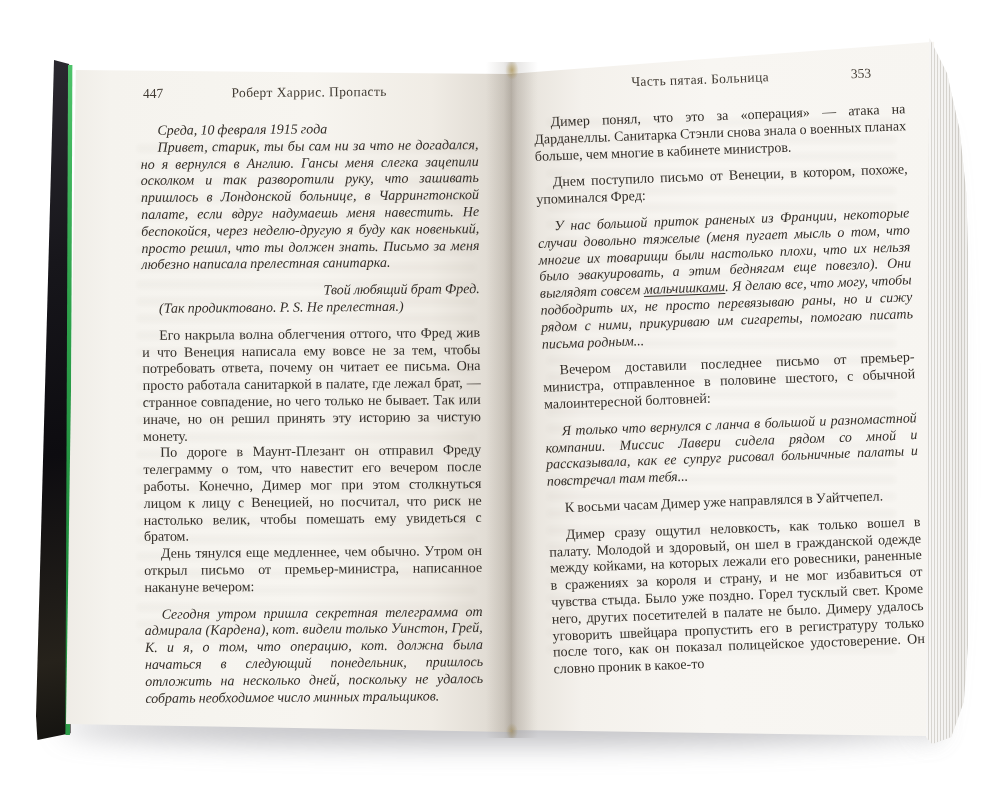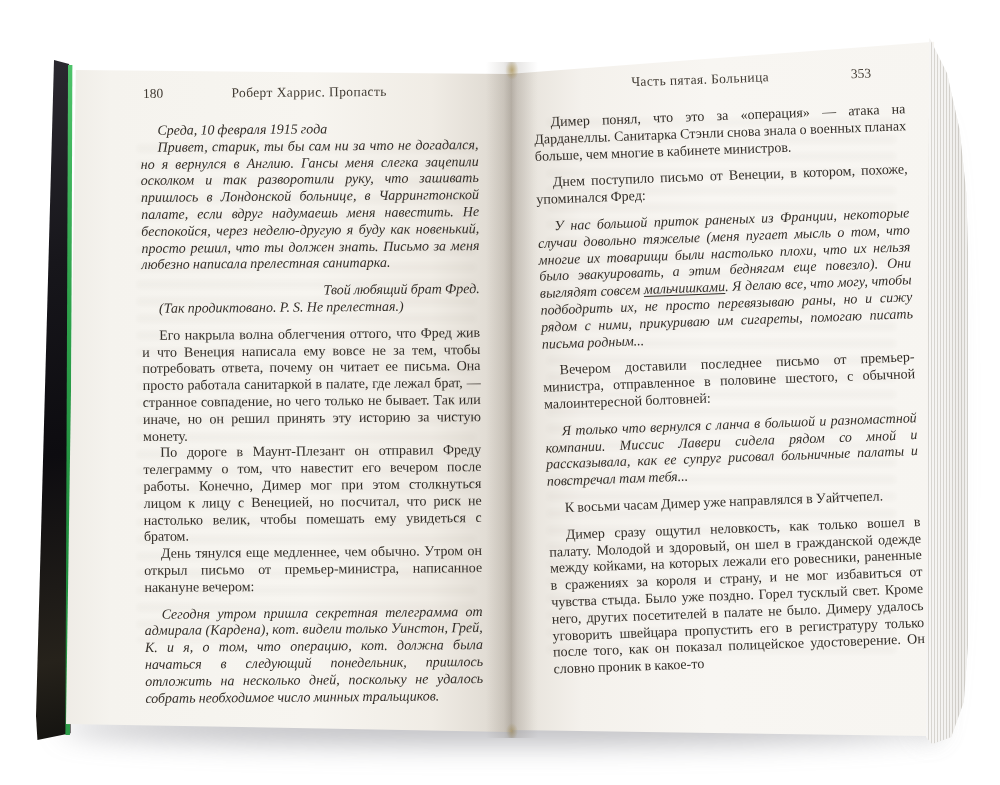--- a/index.html
+++ b/index.html
@@ -71,21 +71,21 @@
   <div class="cover-edge"></div>
   <div class="green-edge"></div>
 
   <div class="page-left"></div>
   <div class="page-right"></div>
   <div class="gutter"></div>
   <div class="fore-edge"></div>
 
   <div class="text-col left">
     <div class="page-header hdr-left">
-      <span class="num">180</span>
+      <span class="num">447</span>
       <span class="running">Роберт Харрис. Пропасть</span>
     </div>
     <div class="paras">
         <p class="para italic">Среда, 10 февраля 1915 года</p>
         <p class="para italic">Привет, старик, ты бы сам ни за что не догадался, но я вернулся в Англию. Гансы меня слегка зацепили осколком и так разворотили руку, что зашивать пришлось в Лондонской больнице, в Чаррингтонской палате, если вдруг надумаешь меня навестить. Не беспокойся, через неделю-другую я буду как новенький, просто решил, что ты должен знать. Письмо за меня любезно написала прелестная санитарка.</p>
         <p class="para italic-right gap">Твой любящий брат Фред.</p>
         <p class="para italic">(Так продиктовано. P. S. Не прелестная.)</p>
         <p class="para normal gap">Его накрыла волна облегчения оттого, что Фред жив и что Венеция написала ему вовсе не за тем, чтобы потребовать ответа, почему он читает ее письма. Она просто работала санитаркой в палате, где лежал брат, — странное совпадение, но чего только не бывает. Так или иначе, но он решил принять эту историю за чистую монету.</p>
         <p class="para normal">По дороге в Маунт-Плезант он отправил Фреду телеграмму о том, что навестит его вечером после работы. Конечно, Димер мог при этом столкнуться лицом к лицу с Венецией, но посчитал, что риск не настолько велик, чтобы помешать ему увидеться с братом.</p>
         <p class="para normal">День тянулся еще медленнее, чем обычно. Утром он открыл письмо от премьер-министра, написанное накануне вечером:</p>

